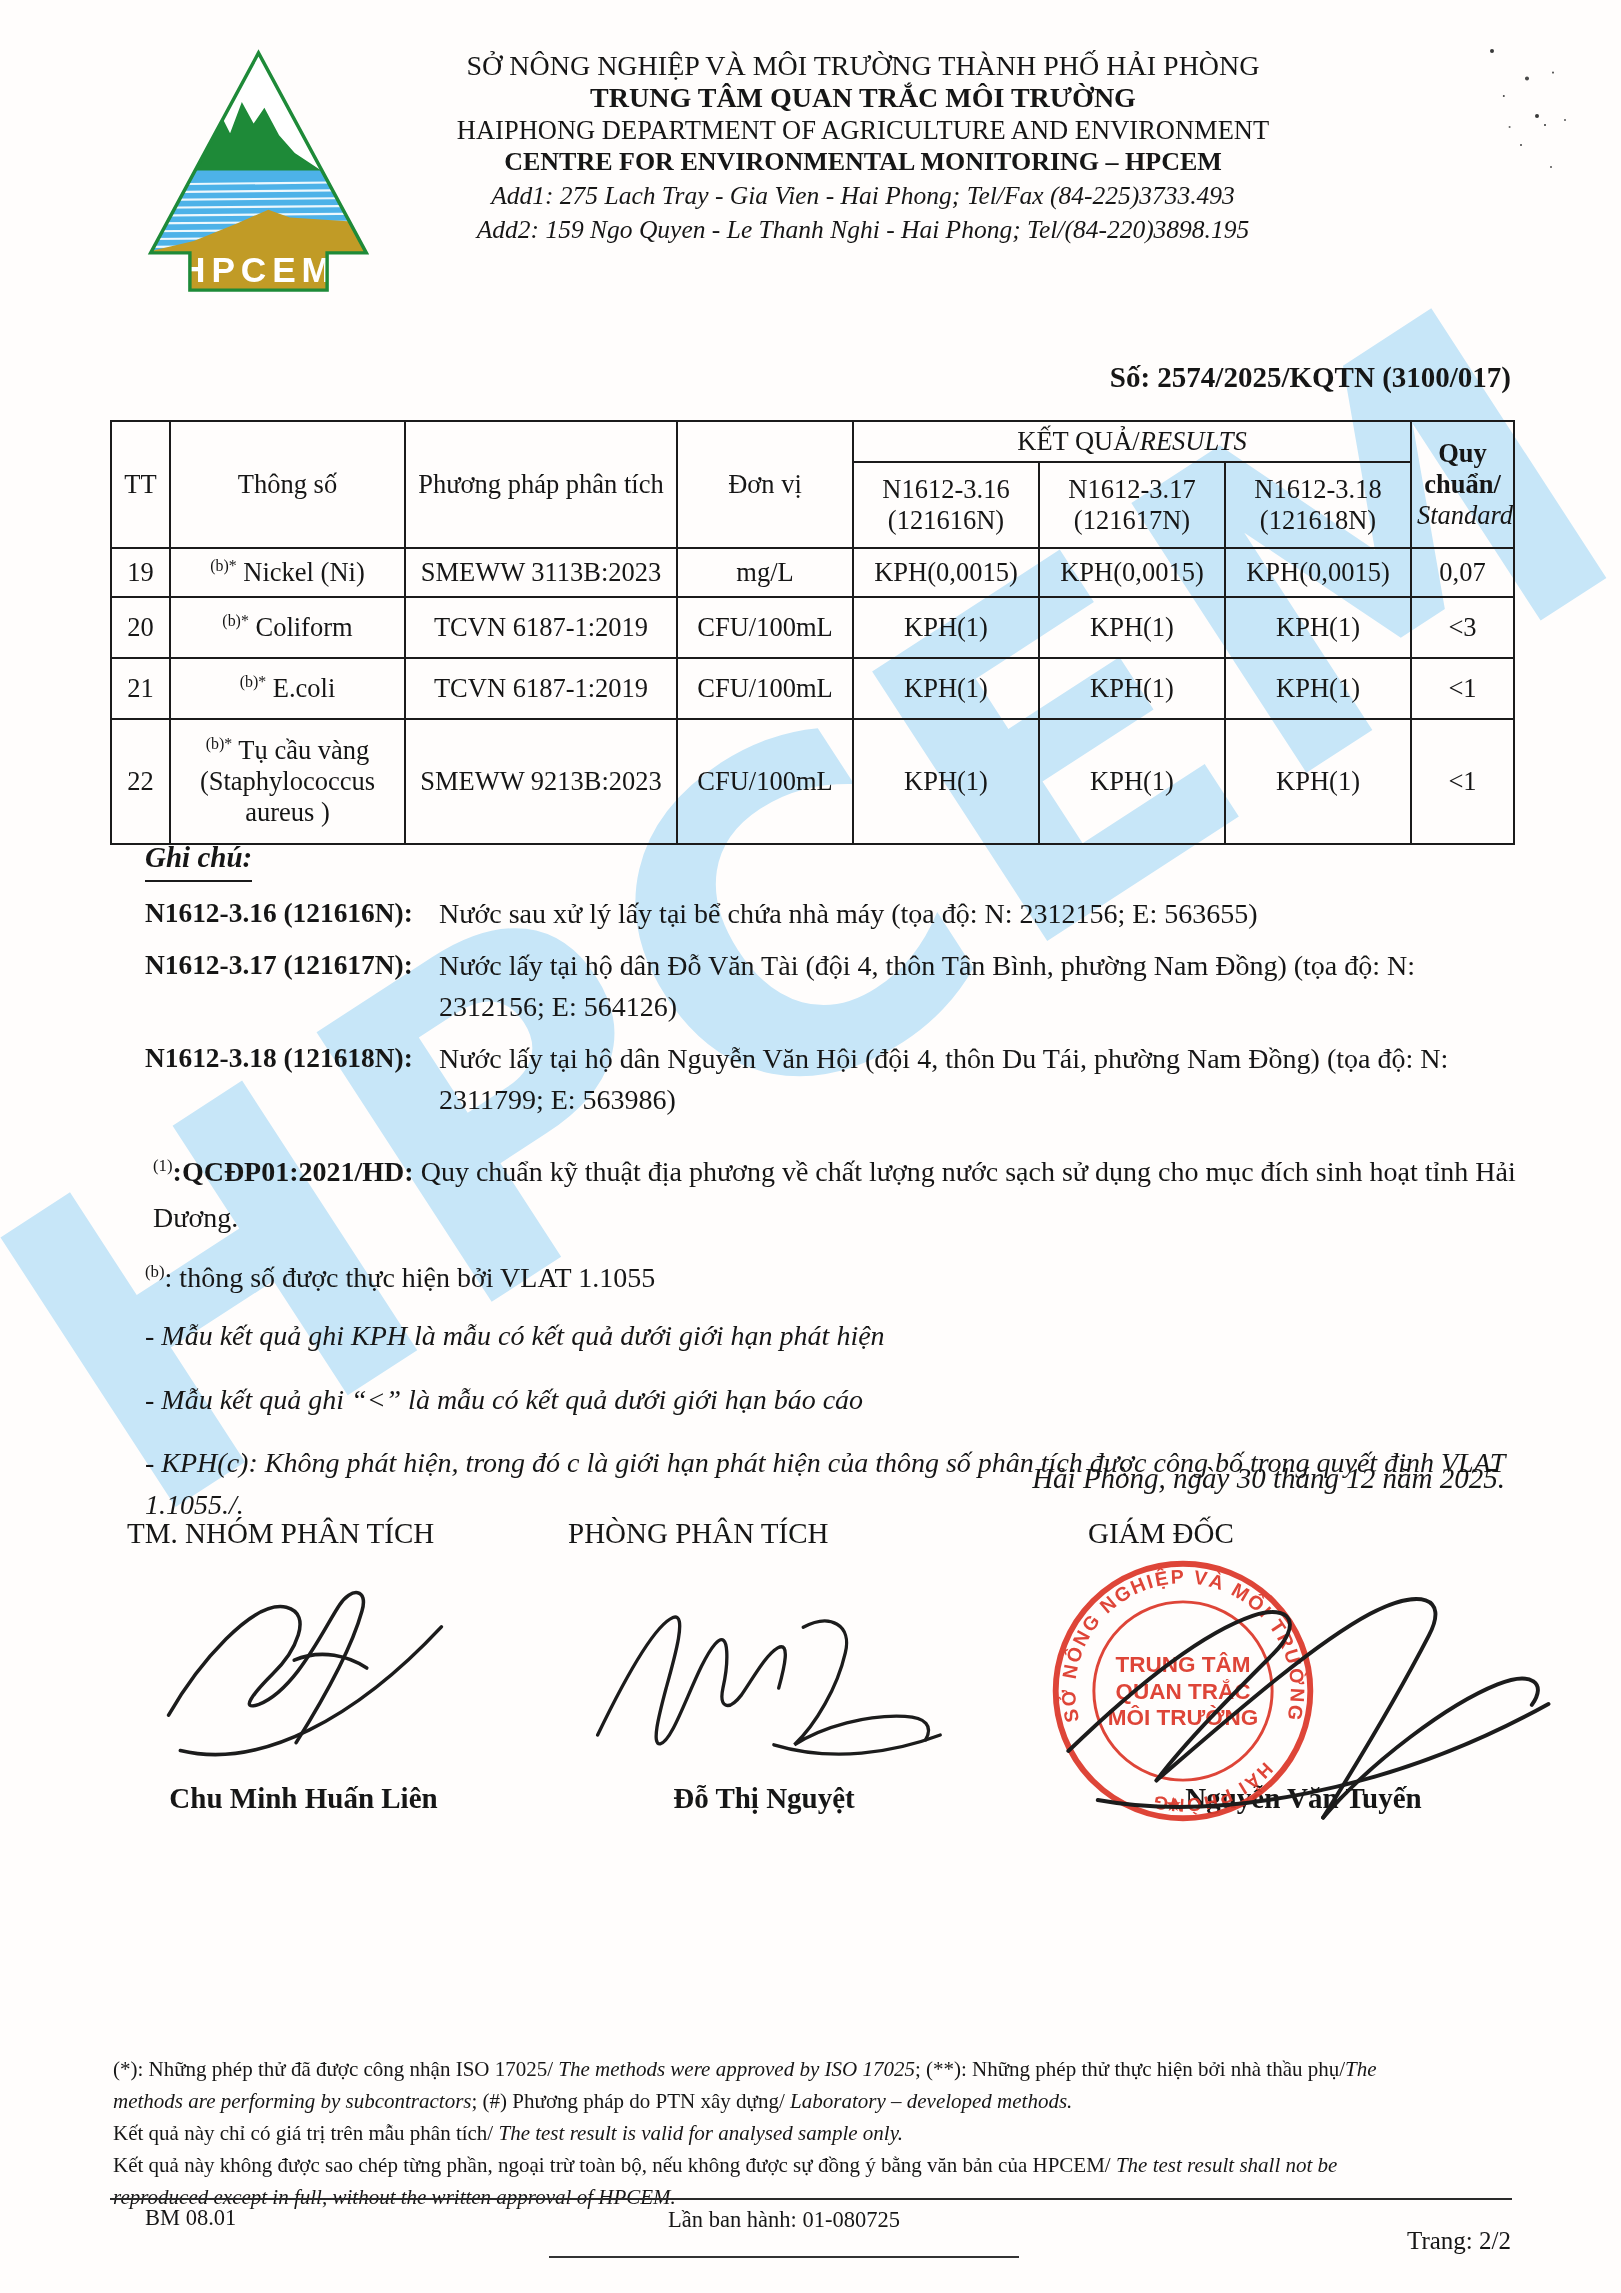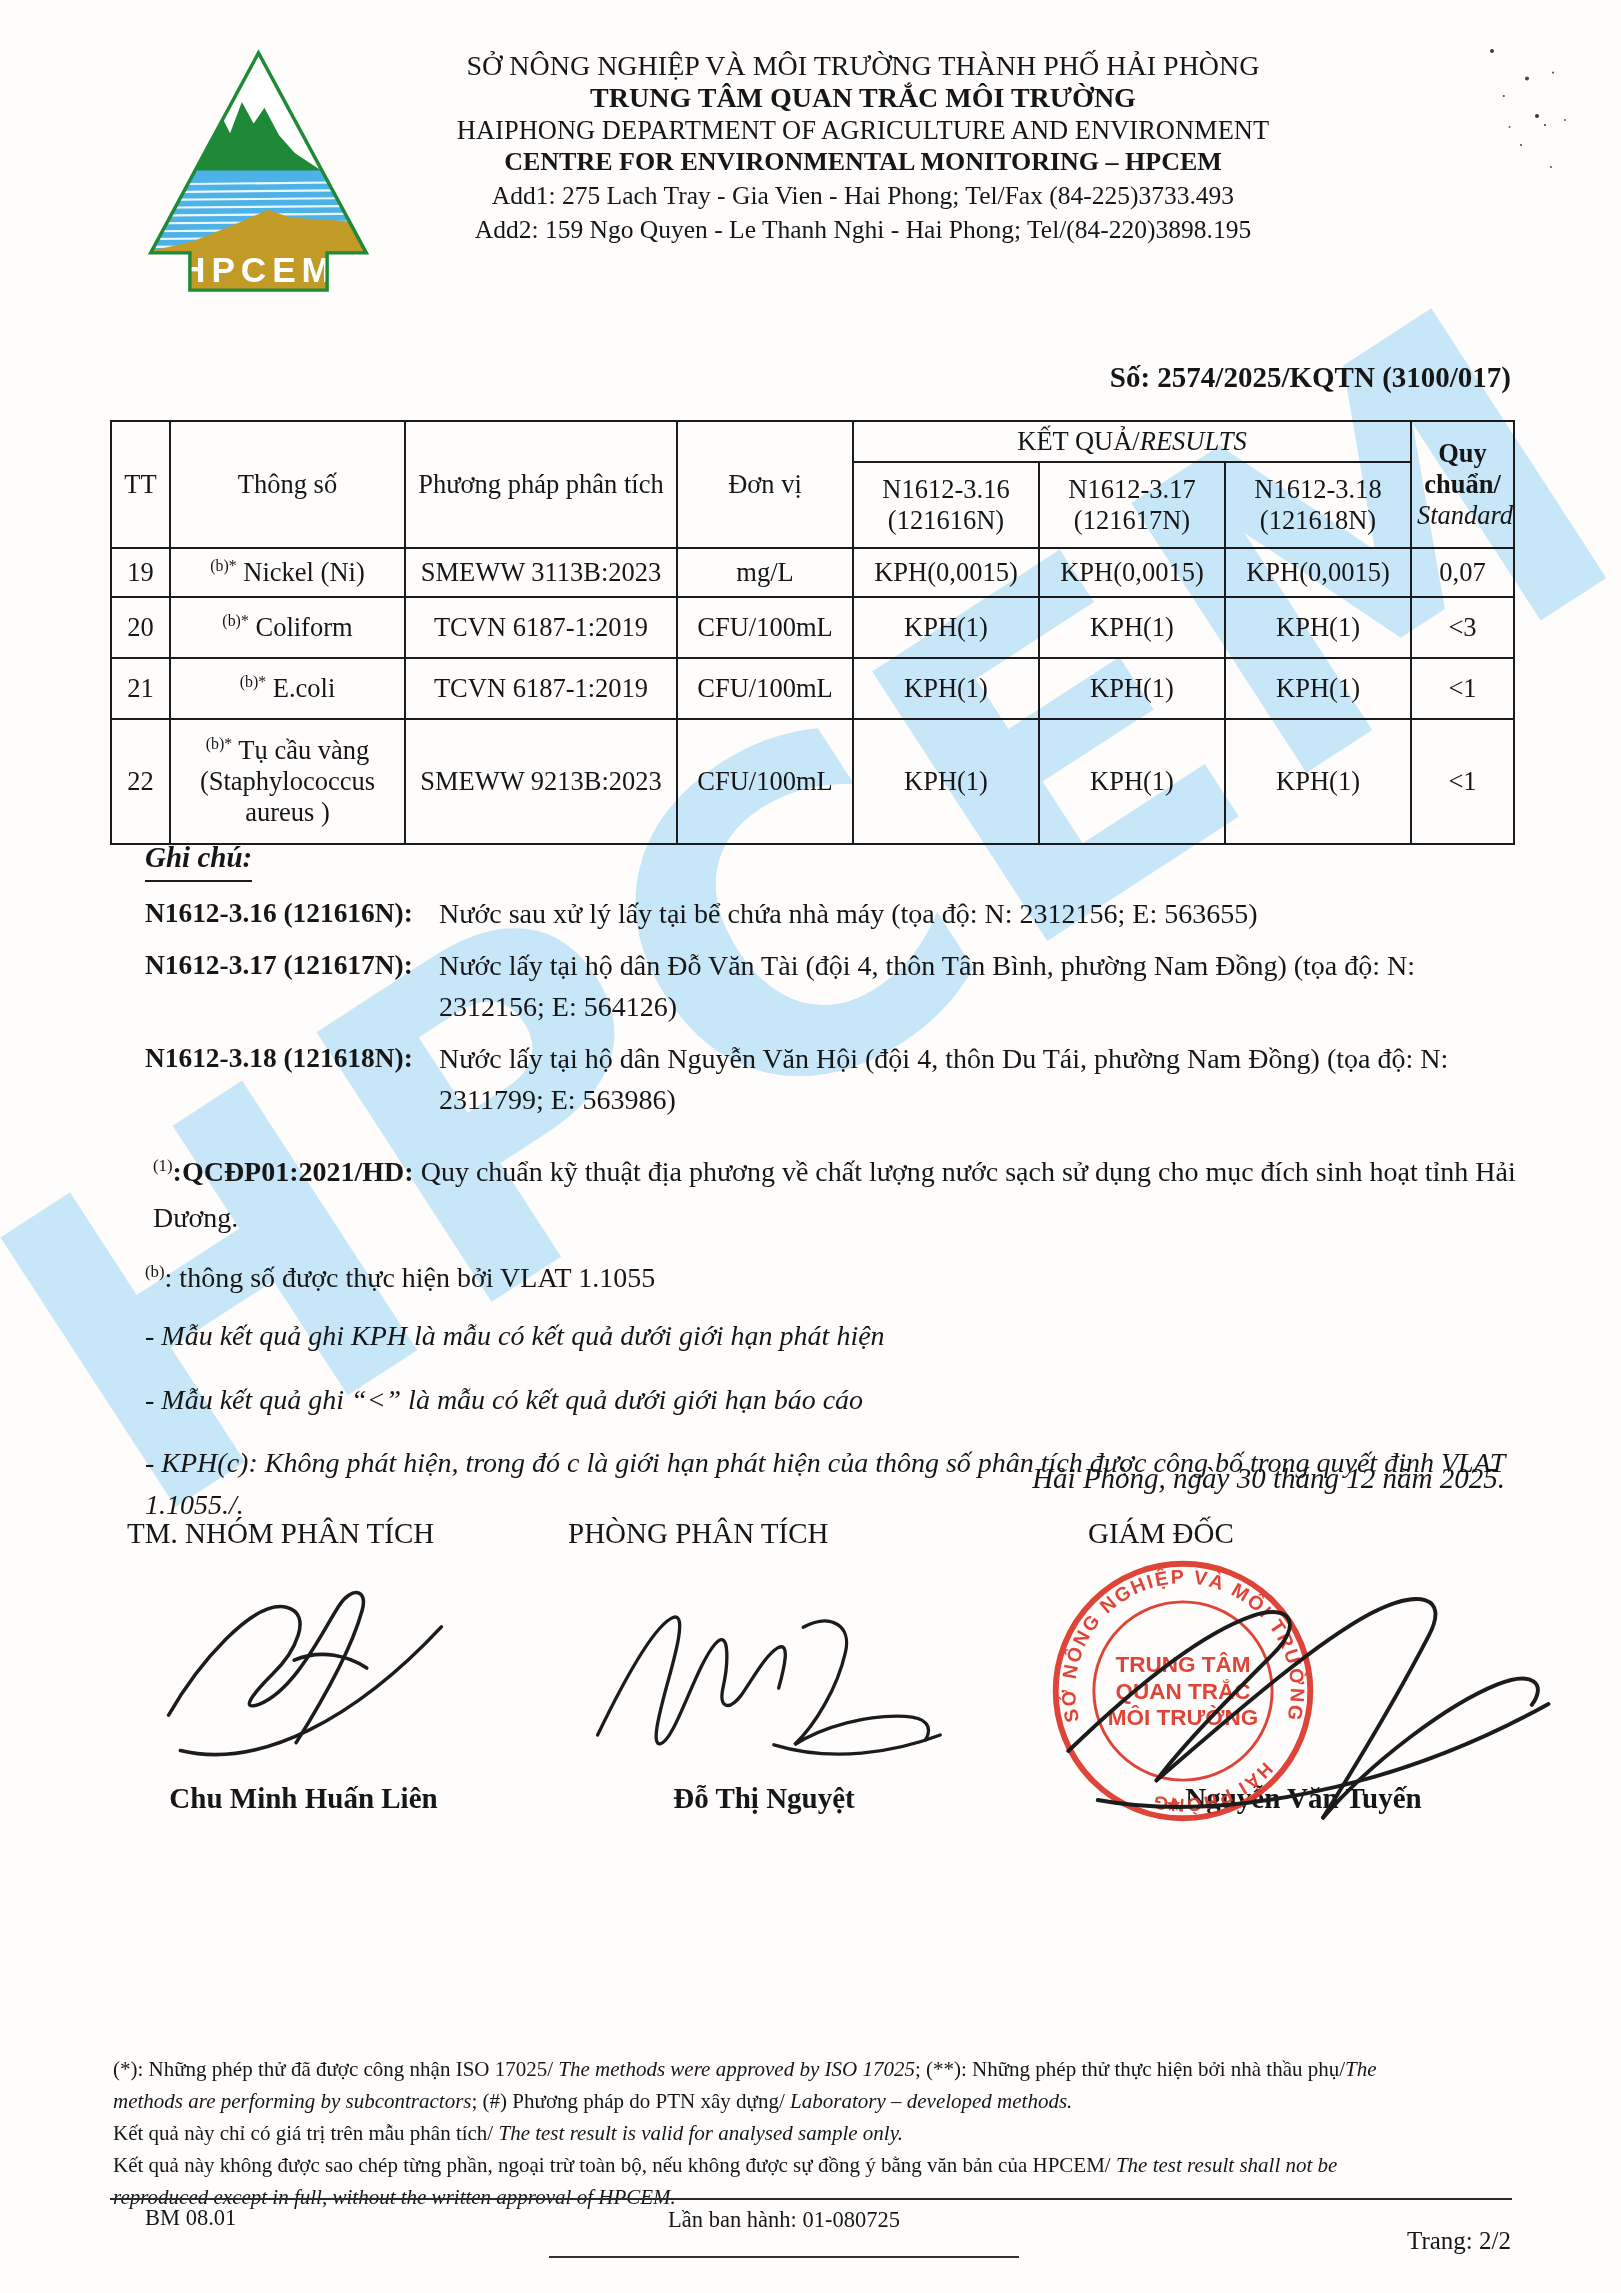--- a/index.html
+++ b/index.html
@@ -12,21 +12,21 @@
              transform:rotate(-33deg);font-family:"DejaVu Sans",sans-serif;font-weight:bold;
              font-size:441px;letter-spacing:7.8px;color:#c7e6f8;white-space:nowrap;}
   
   .logo{left:135px;top:45px;width:247px;height:253px;}
   .org{left:314px;top:51px;width:1098px;text-align:center;}
   .org div{line-height:30px;}
   .org-l1{font-size:28px;}
   .org-l2{font-size:28px;font-weight:bold;margin-top:2px;}
   .org-l3{font-size:26.5px;margin-top:2px;}
   .org-l4{font-size:26px;font-weight:bold;margin-top:2px;}
-  .org-add{font-size:25.5px;margin-top:3.9px;}
+  .org-add{font-size:25.5px;margin-top:3.9px;font-style:italic;}
   .specks{left:1490px;top:49px;width:3.9px;height:3.9px;background:#3a3a3a;border-radius:50%;
     box-shadow:35px 27.4px 0 0 #4a4a4a, 61px 21.6px 0 -1px #555, 11.8px 45px 0 -1px #444,
                45px 65px 0 0 #3a3a3a, 53px 74px 0 -1px #333, 73px 69px 0 -1px #555,
                17.6px 76px 0 -1px #666, 29px 94px 0 -1px #444, 59px 116px 0 -1px #555;}
   .doc-no{right:110px;top:361px;font-size:29px;font-weight:bold;text-align:right;}
   
   .results{left:110px;top:420px;}
   table.res{border-collapse:collapse;table-layout:fixed;width:1404px;background:transparent;}
   table.res td,table.res th{border:2px solid #1b1b1b;padding:2px 4.9px;text-align:center;
       vertical-align:middle;font-size:26.5px;font-weight:normal;overflow:hidden;}

